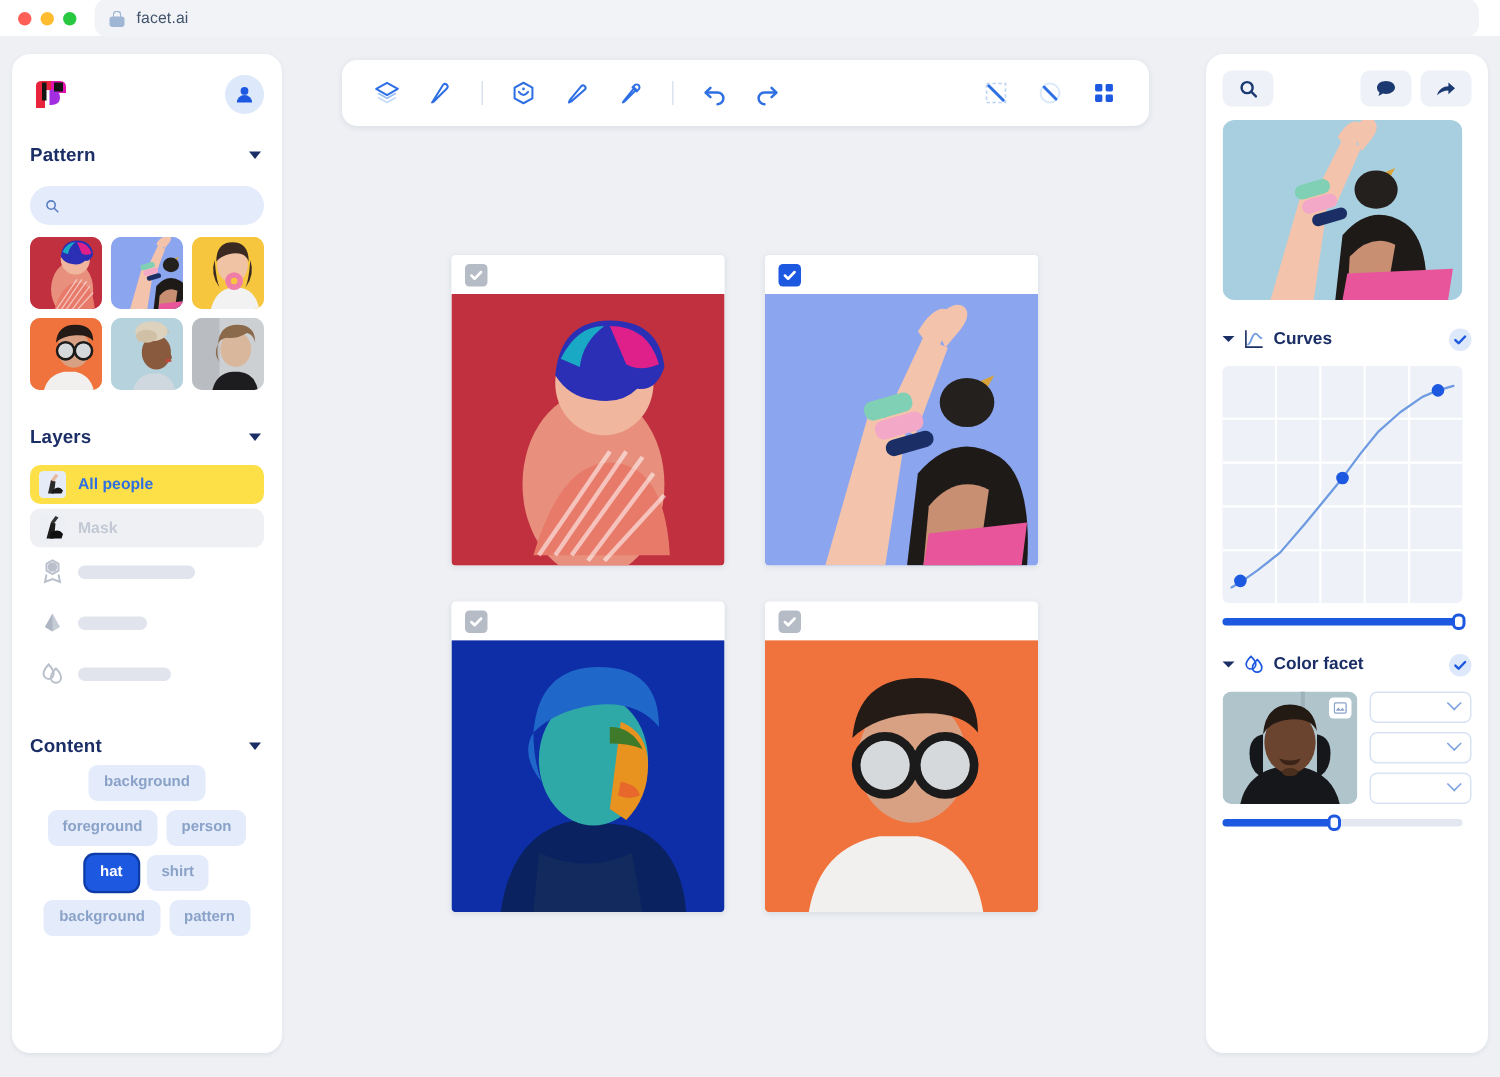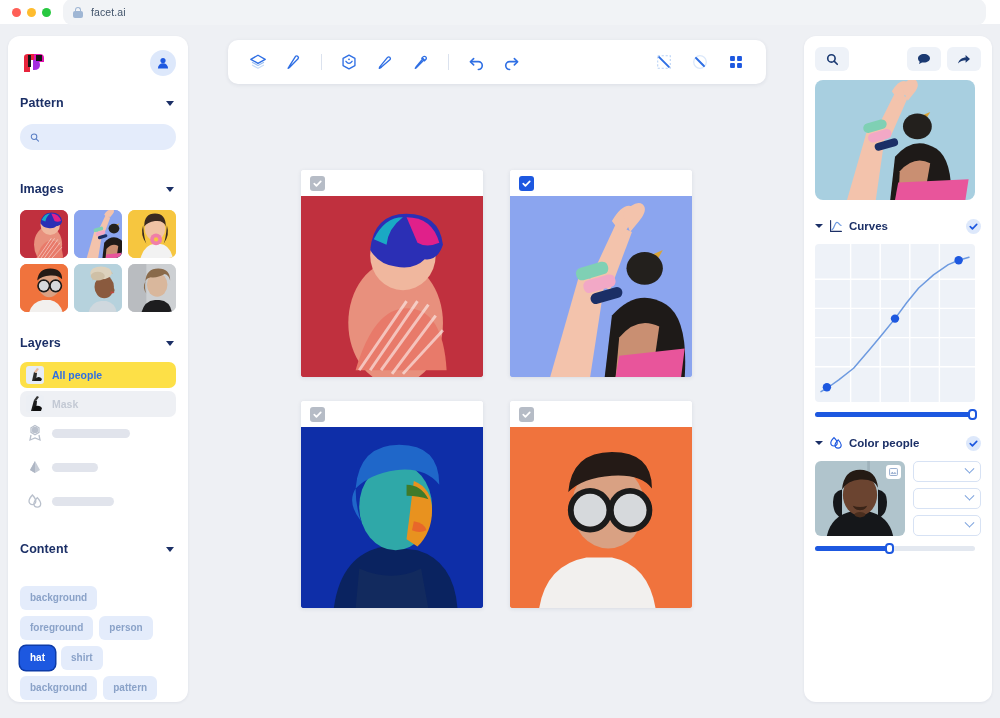--- a/index.html
+++ b/index.html
@@ -69,21 +69,21 @@
     border-radius: 7px; padding: 0 6px; margin-bottom: 3px;
   }
   .layer-row.active { background: #fde047; }
   .layer-row.muted { background: #eef0f4; }
   .layer-ico { width: 18px; height: 18px; flex: none; display:flex; align-items:center; justify-content:center; }
   .layer-label { font-size: 10.5px; font-weight: 700; }
   .layer-row.active .layer-label { color: #2f6fe4; }
   .layer-row.muted .layer-label { color: #c3c9d4; }
   .ghost-bar { height: 9px; border-radius: 5px; background: #e1e4ec; }
 
-  #content-chips { display: flex; flex-wrap: wrap; gap: 6px; margin-top: 24px; }
+  #content-chips { display: flex; flex-wrap: wrap; gap: 6px; margin-top: 0; justify-content: center; }
   .chip {
     background: #e4ecfb; color: #8aa2c8; font-size: 10px; font-weight: 700;
     border-radius: 6px; padding: 7px 10px; line-height: 1;
   }
   .chip.sel { background: #1d58e0; color: #fff; box-shadow: 0 0 0 1.5px #0d3ba8; }
 
   
   #toolbar {
     position: absolute; left: 228px; top: 40px; width: 538px; height: 44px;
     background: #fff; border-radius: 10px;
@@ -175,24 +175,20 @@
     <span class="caret"></span>
   </div>
   <div id="search-box">
     <svg width="11" height="11" viewBox="0 0 12 12">
       <circle cx="5" cy="5" r="3.4" fill="none" stroke="#5b7fc4" stroke-width="1.3"></circle>
       <line x1="7.6" y1="7.6" x2="10.5" y2="10.5" stroke="#5b7fc4" stroke-width="1.3" stroke-linecap="round"></line>
     </svg>
     <input placeholder="" style="">
   </div>
 
-  <div class="sec-title-row" style="margin-top:26px">
-    <span class="sec-title">Images</span>
-    <span class="caret"></span>
-  </div>
   <div id="thumb-grid">
       <div class="thumb" style="background: rgb(207, 48, 64);"><svg width="54" height="48" viewBox="0 0 100 100" preserveAspectRatio="xMidYMid slice">
           <rect width="100" height="100" fill="#c0303e"></rect>
       <ellipse cx="52" cy="70" rx="26" ry="34" fill="#e8907d"></ellipse>
       <path d="M30 96 q10-34 28-34 q20 0 22 34z" fill="#e87a6a"></path>
       <g opacity=".55" stroke="#fff" stroke-width="1.6">
       <path d="M32 96 58 58"></path>
             <path d="M38 96 64 58"></path>
             <path d="M44 96 70 60"></path>
             <path d="M50 98 74 66"></path>
@@ -582,21 +578,21 @@
     <div class="slider-fill" id="curve-fill" style="width: 156.8px;"></div>
     <div class="slider-knob" id="curve-knob" style="left: 152.8px;"></div>
   </div>
 
   <div class="rp-sec-head" style="margin-top:16px">
     <span class="rp-caret"></span>
     <svg width="14" height="14" viewBox="0 0 14 14">
       <path d="M5 1.6c2 2 3.2 3.4 3.2 5.2A3.2 3.2 0 0 1 5 10 3.2 3.2 0 0 1 1.8 6.8C1.8 5 3 3.6 5 1.6z" fill="none" stroke="#1d58e0" stroke-width="1.15"></path>
       <path d="M9.2 3.8c2 2 3 3.4 3 5.2a3.1 3.1 0 0 1-6.2 0c0-1.8 1.2-3.2 3.2-5.2z" fill="none" stroke="#1d58e0" stroke-width="1.15"></path>
     </svg>
-    <span class="rp-title">Color people</span>
+    <span class="rp-title">Color facet</span>
     <span class="rp-check">
       <svg width="9" height="9" viewBox="0 0 10 10">
         <path d="M1.4 5.2 3.8 7.6 8.6 2.6" stroke="#1d58e0" stroke-width="1.8" fill="none" stroke-linecap="round" stroke-linejoin="round"></path>
       </svg>
     </span>
   </div>
   <div id="cm-row">
     <div id="cm-thumb"><svg width="90" height="75" viewBox="0 0 100 100" preserveAspectRatio="xMidYMid slice">
           <rect width="100" height="100" fill="#b0c4cc"></rect>
       <rect x="58" y="0" width="3" height="100" fill="#9fb2bb"></rect>

